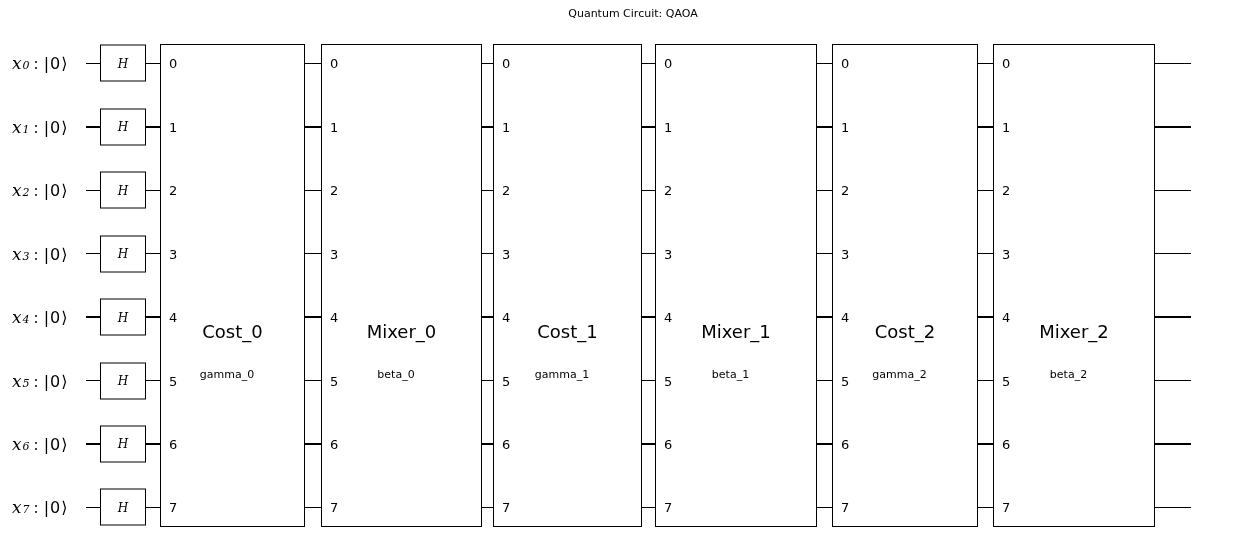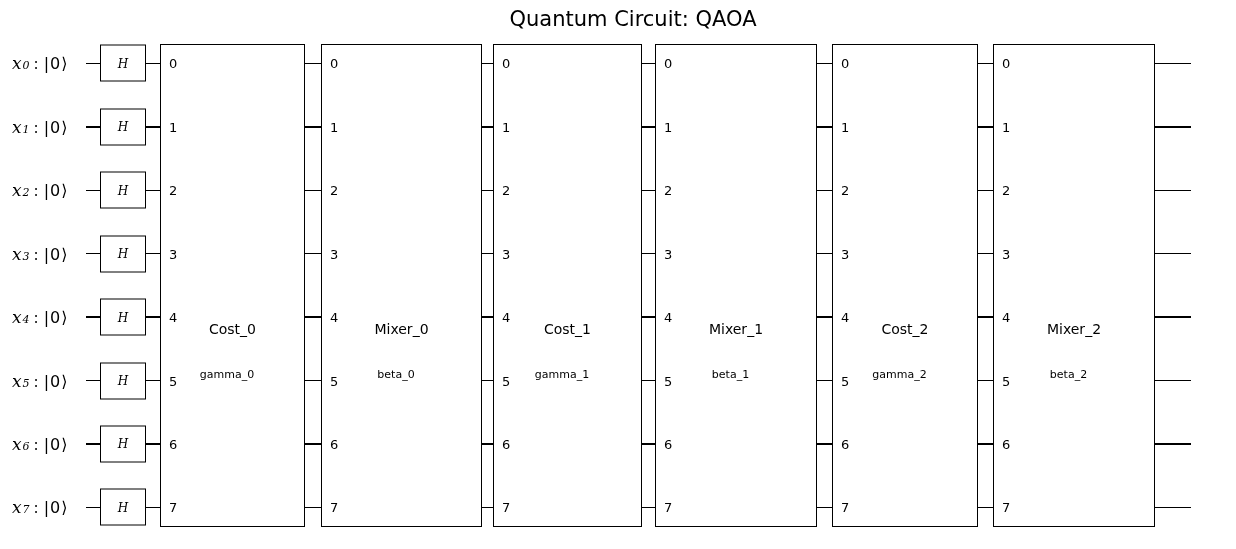--- a/index.html
+++ b/index.html
@@ -8,21 +8,21 @@
     width:1236px;height:549px;
     background:#ffffff;
     font-family:"DejaVu Sans", sans-serif;
     color:#000;
     overflow:hidden;
   }
   .title{
     position:absolute;
     left:633px;top:7px;
     transform:translateX(-50%);
-    font-size:21px;
+    font-size:11px;
     white-space:nowrap;
   }
   
   .row{
     position:absolute;left:0;right:0;
     top:calc(63.4px + var(--i)*63.43px - 20px);
     height:40px;
   }
   .qlabel{
     position:absolute;left:12px;top:50%;
@@ -48,21 +48,21 @@
     position:absolute;height:1.4px;background:#000;
   }
   
   .layer{
     position:absolute;top:44px;height:483px;
     border:1.3px solid #000;background:#fff;
     box-sizing:border-box;
   }
   .llabel{
     position:absolute;left:0;right:0;top:276px;
-    text-align:center;font-size:14px;white-space:nowrap;
+    text-align:center;font-size:18px;white-space:nowrap;
   }
   .lparam{
     position:absolute;left:0;right:11px;top:323px;
     text-align:center;font-size:11px;white-space:nowrap;
   }
   .pt{
     position:absolute;left:8px;
     font-size:13px;line-height:16px;
     top:calc(19.4px + var(--i)*63.43px - 8px);
   }

